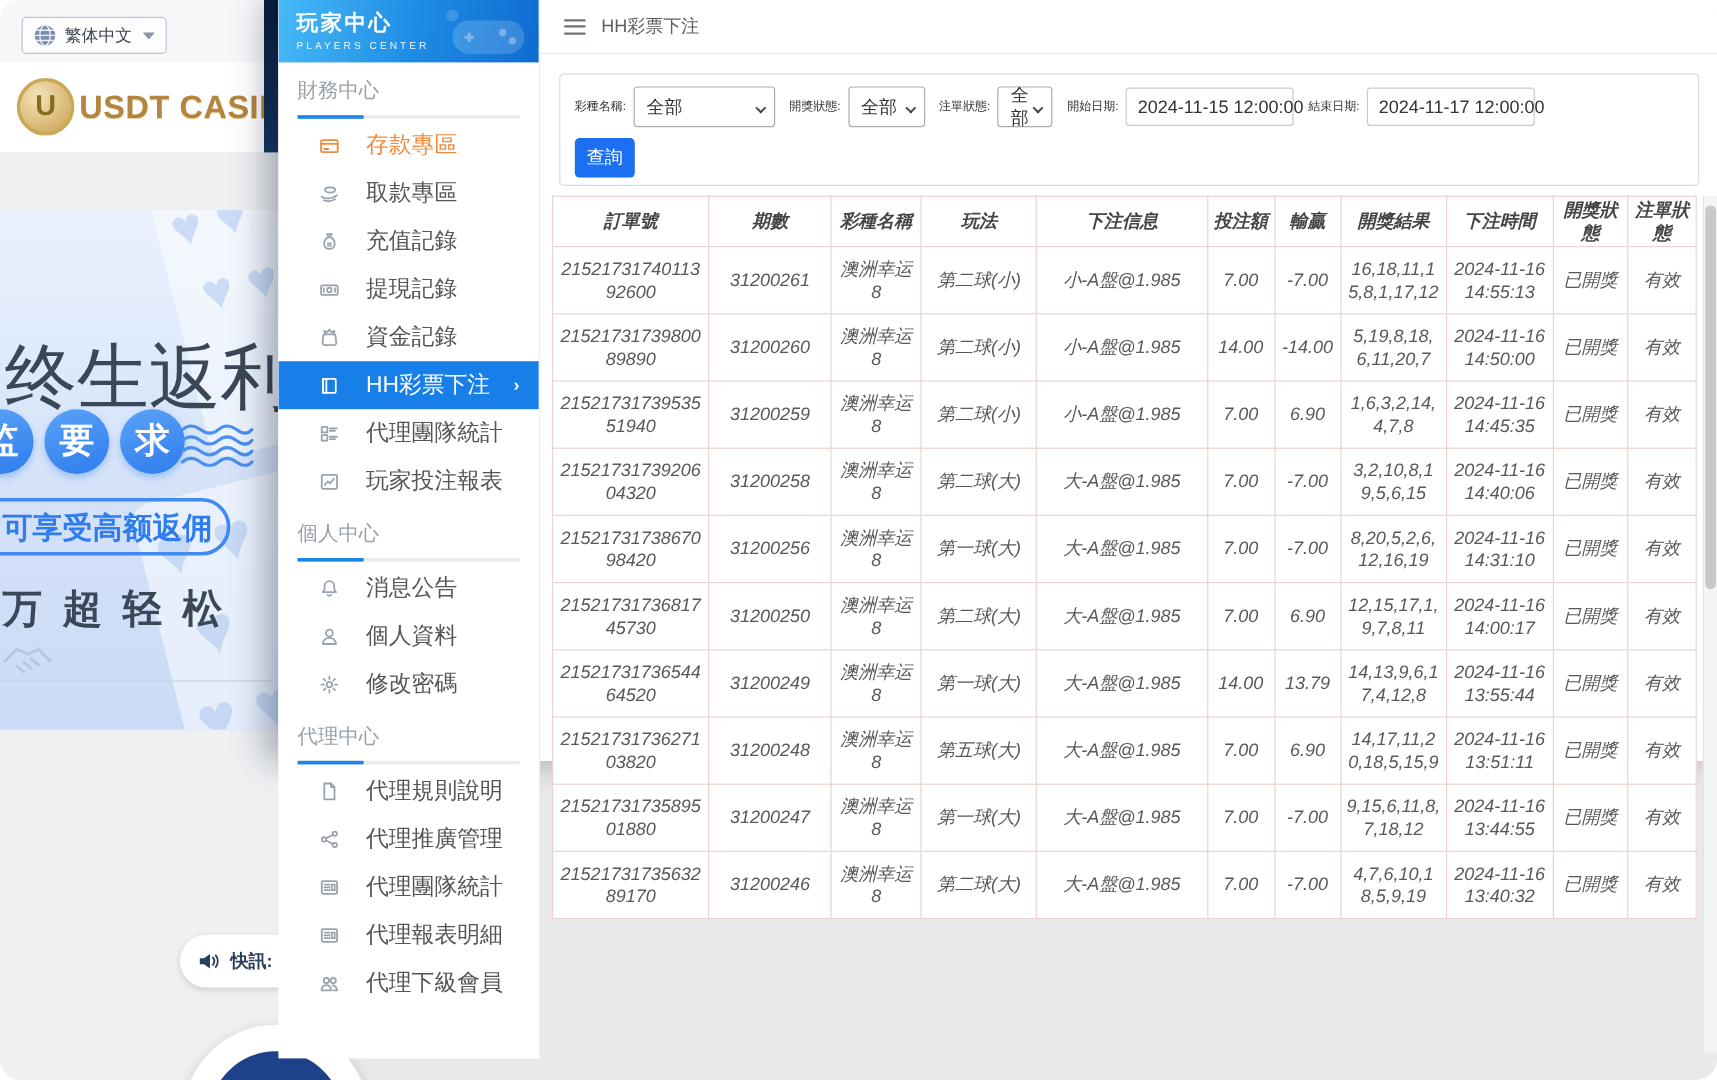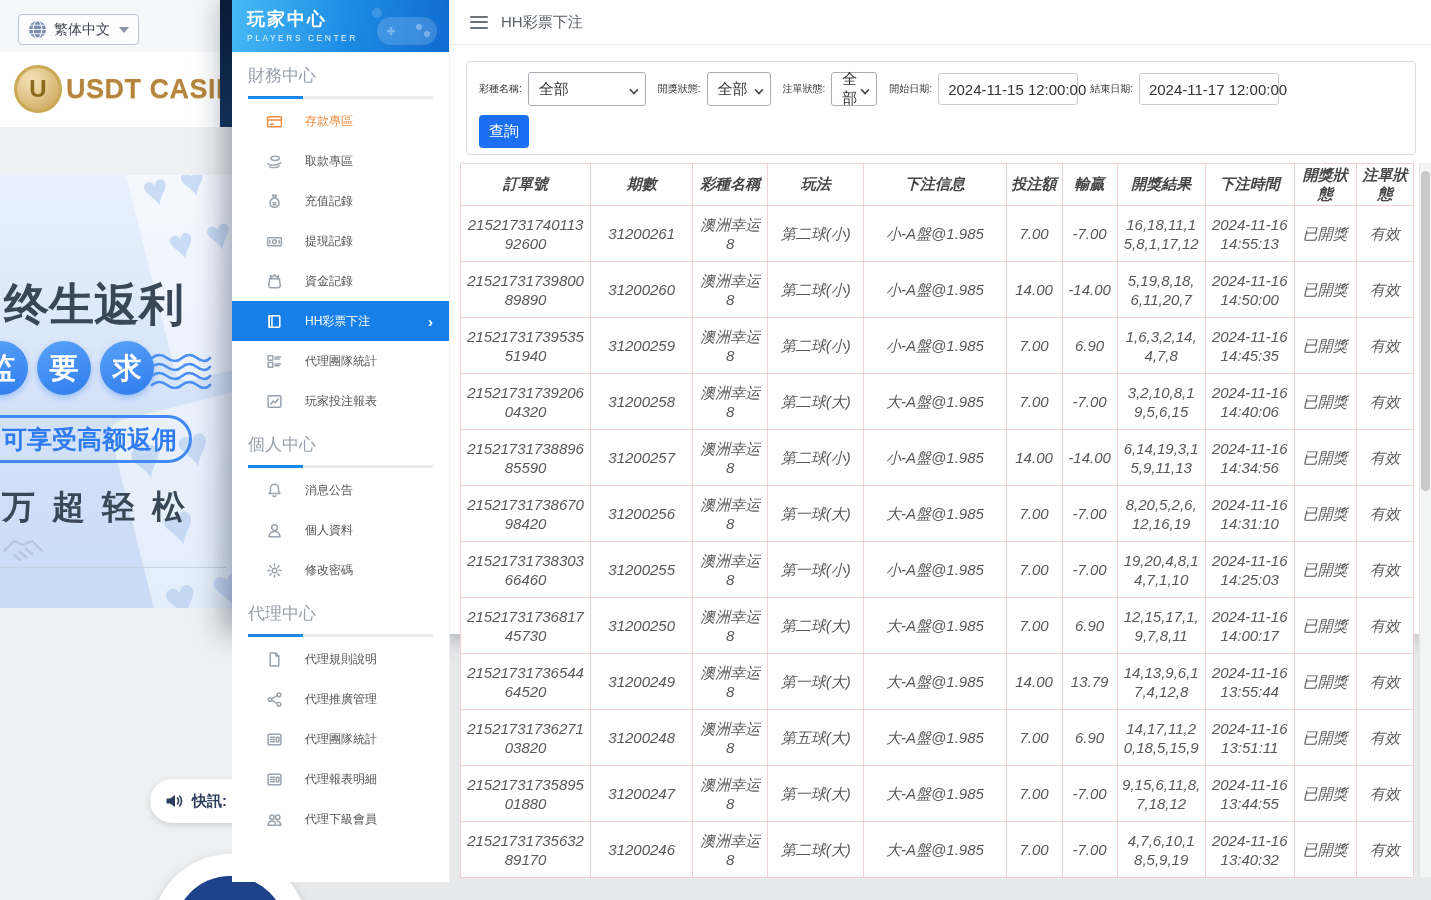--- a/index.html
+++ b/index.html
@@ -1,37 +1,37 @@
 <!DOCTYPE html>
 <html><head>
 <meta charset="utf-8">
 <style>
   * { margin:0; padding:0; box-sizing:border-box; }
   html,body { width:1431px; height:900px; overflow:hidden; }
   body { font-family:"Liberation Sans","DejaVu Sans",sans-serif; }
-  .stage { position:relative; width:1431px; height:900px; background:#e8e9eb; overflow:hidden; }
+  .stage { position:relative; width:1431px; height:900px; background:#e8e9eb; overflow:hidden;border-radius:18px; }
 
   
   .bg-topbar { position:absolute; left:0; top:0; width:222px; height:52px; background:#f6f7f9; }
   .lang-pill { position:absolute; left:18px; top:14px; height:31px; min-width:107px; border:1px solid #b9c2d8; border-radius:4px; background:#fdfdfe; display:flex; align-items:center; padding:0 9px; gap:7px; cursor:pointer; }
   .lang-label { font-size:14px; color:#3f4550; }
   .lang-caret { width:0; height:0; border-left:5px solid transparent; border-right:5px solid transparent; border-top:6px solid #8a93a8; margin-left:2px; }
   .bg-logobar { position:absolute; left:0; top:52px; width:222px; height:75px; background:#ffffff; overflow:hidden; }
   .brand-emblem { position:absolute; left:14px; top:13px; width:48px; height:48px; border-radius:50%; border:3px solid #c9a954; background:radial-gradient(circle at 35% 30%, #f4e3b8, #c9a052); display:flex; align-items:center; justify-content:center; }
   .brand-emblem span { font-size:24px; font-weight:800; color:#8a6a1e; }
   .brand-text { position:absolute; left:66px; top:22px; font-size:27px; font-weight:800; letter-spacing:.5px; color:#b5843e; white-space:nowrap; text-shadow:0 1px 0 #e8d3a0; }
   .bg-hero-strip { position:absolute; left:220px; top:0; width:12px; height:178px; background:linear-gradient(180deg,#0a1b38,#16406f); }
   .bg-body { position:absolute; left:0; top:127px; width:232px; height:773px; background:#eef0f2; }
 
   
   .banner { position:absolute; left:0; top:48px; width:232px; height:433px; background:linear-gradient(180deg,#e9f1fd 0%,#d4e2f8 55%,#c9dbf6 100%); overflow:hidden; }
   .bn-card { position:absolute; background:rgba(255,255,255,.5); border-radius:14px; transform:rotate(-14deg); color:rgba(170,198,238,.55); font-size:44px; line-height:58px; padding:8px 12px; }
   .bn-card.c1 { left:148px; top:-36px; width:150px; height:230px; }
   .bn-card.c2 { left:138px; top:224px; width:170px; height:270px; font-size:56px; line-height:72px; }
-  .bn-title { position:absolute; left:4px; top:100px; font-size:45px; font-weight:700; color:#3a4757; white-space:nowrap; }
+  .bn-title { position:absolute; left:4px; top:100px; font-size:60px; font-weight:400; color:#3a4757; white-space:nowrap; }
   .bn-badges { position:absolute; left:-26px; top:166px; display:flex; gap:9px; }
   .bn-badge { width:54px; height:54px; border-radius:50%; background:linear-gradient(160deg,#5aa2f8,#2f7ced); color:#fff; font-size:29px; font-weight:800; text-align:center; line-height:54px; box-shadow:0 3px 6px rgba(47,124,237,.35); }
   .bn-waves { position:absolute; left:150px; top:178px; }
   .bn-pill { position:absolute; left:-48px; top:240px; width:240px; height:48px; border:3px solid #418af4; border-radius:26px; display:flex; align-items:center; justify-content:flex-end; padding-right:12px; }
   .bn-pill span { font-size:25px; font-weight:800; color:#2f7cf0; white-space:nowrap; }
   .bn-tag { position:absolute; left:2px; top:310px; font-size:33px; font-weight:800; color:#3a4757; letter-spacing:17px; white-space:nowrap; }
   .bn-shake { position:absolute; left:0; top:358px; }
   .bn-line { position:absolute; left:0; top:392px; width:226px; height:1px; background:#c6d2e2; }
 
   
@@ -47,21 +47,21 @@
   .side-header { height:52px; background:linear-gradient(100deg,#47b9f6 0%,#1d8ae3 55%,#0f6bd0 100%); position:relative; padding:7px 0 0 15px; overflow:hidden; }
   .side-title { font-size:18px; font-weight:700; color:#fff; letter-spacing:2px; }
   .side-sub { font-size:8.5px; color:rgba(255,255,255,.9); letter-spacing:2.5px; margin-top:2px; }
   .side-header svg.pad { position:absolute; right:8px; top:5px; opacity:.55; }
   .side-section-label { margin:12px 16px 0; font-size:17px; color:#98a0aa; height:24px; }
   .side-underline { margin:8px 16px 0; height:3px; background:#e8eaee; position:relative; }
   .side-underline i { position:absolute; left:0; top:0; width:55px; height:3px; background:#1a86e8; }
   .menu-items { margin-top:2px; }
   .menu-item { height:40px; display:flex; align-items:center; padding-left:34px; position:relative; cursor:pointer; }
   .mi-icon { width:18px; height:18px; color:#9aa3ad; display:flex; align-items:center; }
-  .mi-label { margin-left:21px; font-size:12px; color:#555; white-space:nowrap; }
+  .mi-label { margin-left:21px; font-size:19px; color:#555; white-space:nowrap; }
   .mi-chev { display:none; position:absolute; right:16px; color:#fff; font-size:15px; font-weight:700; }
   .menu-item.active { background:#187fe8; }
   .menu-item.active .mi-label { color:#fff; }
   .menu-item.active .mi-icon { color:#fff; }
   .menu-item.active .mi-chev { display:block; }
   .menu-item.orange .mi-label { color:#f08a3c; }
   .menu-item.orange .mi-icon { color:#f08a3c; }
 
   
   .main { flex:1; position:relative; background:#fff; }
@@ -507,55 +507,29 @@
                 <td>第二球(大)</td>
                 <td>大-A盤@1.985</td>
                 <td>7.00</td>
                 <td>-7.00</td>
                 <td>3,2,10,8,19,5,6,15</td>
                 <td>2024-11-16 14:40:06</td>
                 <td>已開獎</td>
                 <td>有效</td>
               </tr>
               <tr>
-                <td>2152173173889685590</td>
-                <td>31200257</td>
-                <td>澳洲幸运8</td>
-                <td>第二球(小)</td>
-                <td>小-A盤@1.985</td>
-                <td>14.00</td>
-                <td>-14.00</td>
-                <td>6,14,19,3,15,9,11,13</td>
-                <td>2024-11-16 14:34:56</td>
-                <td>已開獎</td>
-                <td>有效</td>
-              </tr>
-              <tr>
                 <td>2152173173867098420</td>
                 <td>31200256</td>
                 <td>澳洲幸运8</td>
                 <td>第一球(大)</td>
                 <td>大-A盤@1.985</td>
                 <td>7.00</td>
                 <td>-7.00</td>
                 <td>8,20,5,2,6,12,16,19</td>
                 <td>2024-11-16 14:31:10</td>
-                <td>已開獎</td>
-                <td>有效</td>
-              </tr>
-              <tr>
-                <td>2152173173830366460</td>
-                <td>31200255</td>
-                <td>澳洲幸运8</td>
-                <td>第一球(小)</td>
-                <td>小-A盤@1.985</td>
-                <td>7.00</td>
-                <td>-7.00</td>
-                <td>19,20,4,8,14,7,1,10</td>
-                <td>2024-11-16 14:25:03</td>
                 <td>已開獎</td>
                 <td>有效</td>
               </tr>
               <tr>
                 <td>2152173173681745730</td>
                 <td>31200250</td>
                 <td>澳洲幸运8</td>
                 <td>第二球(大)</td>
                 <td>大-A盤@1.985</td>
                 <td>7.00</td>

